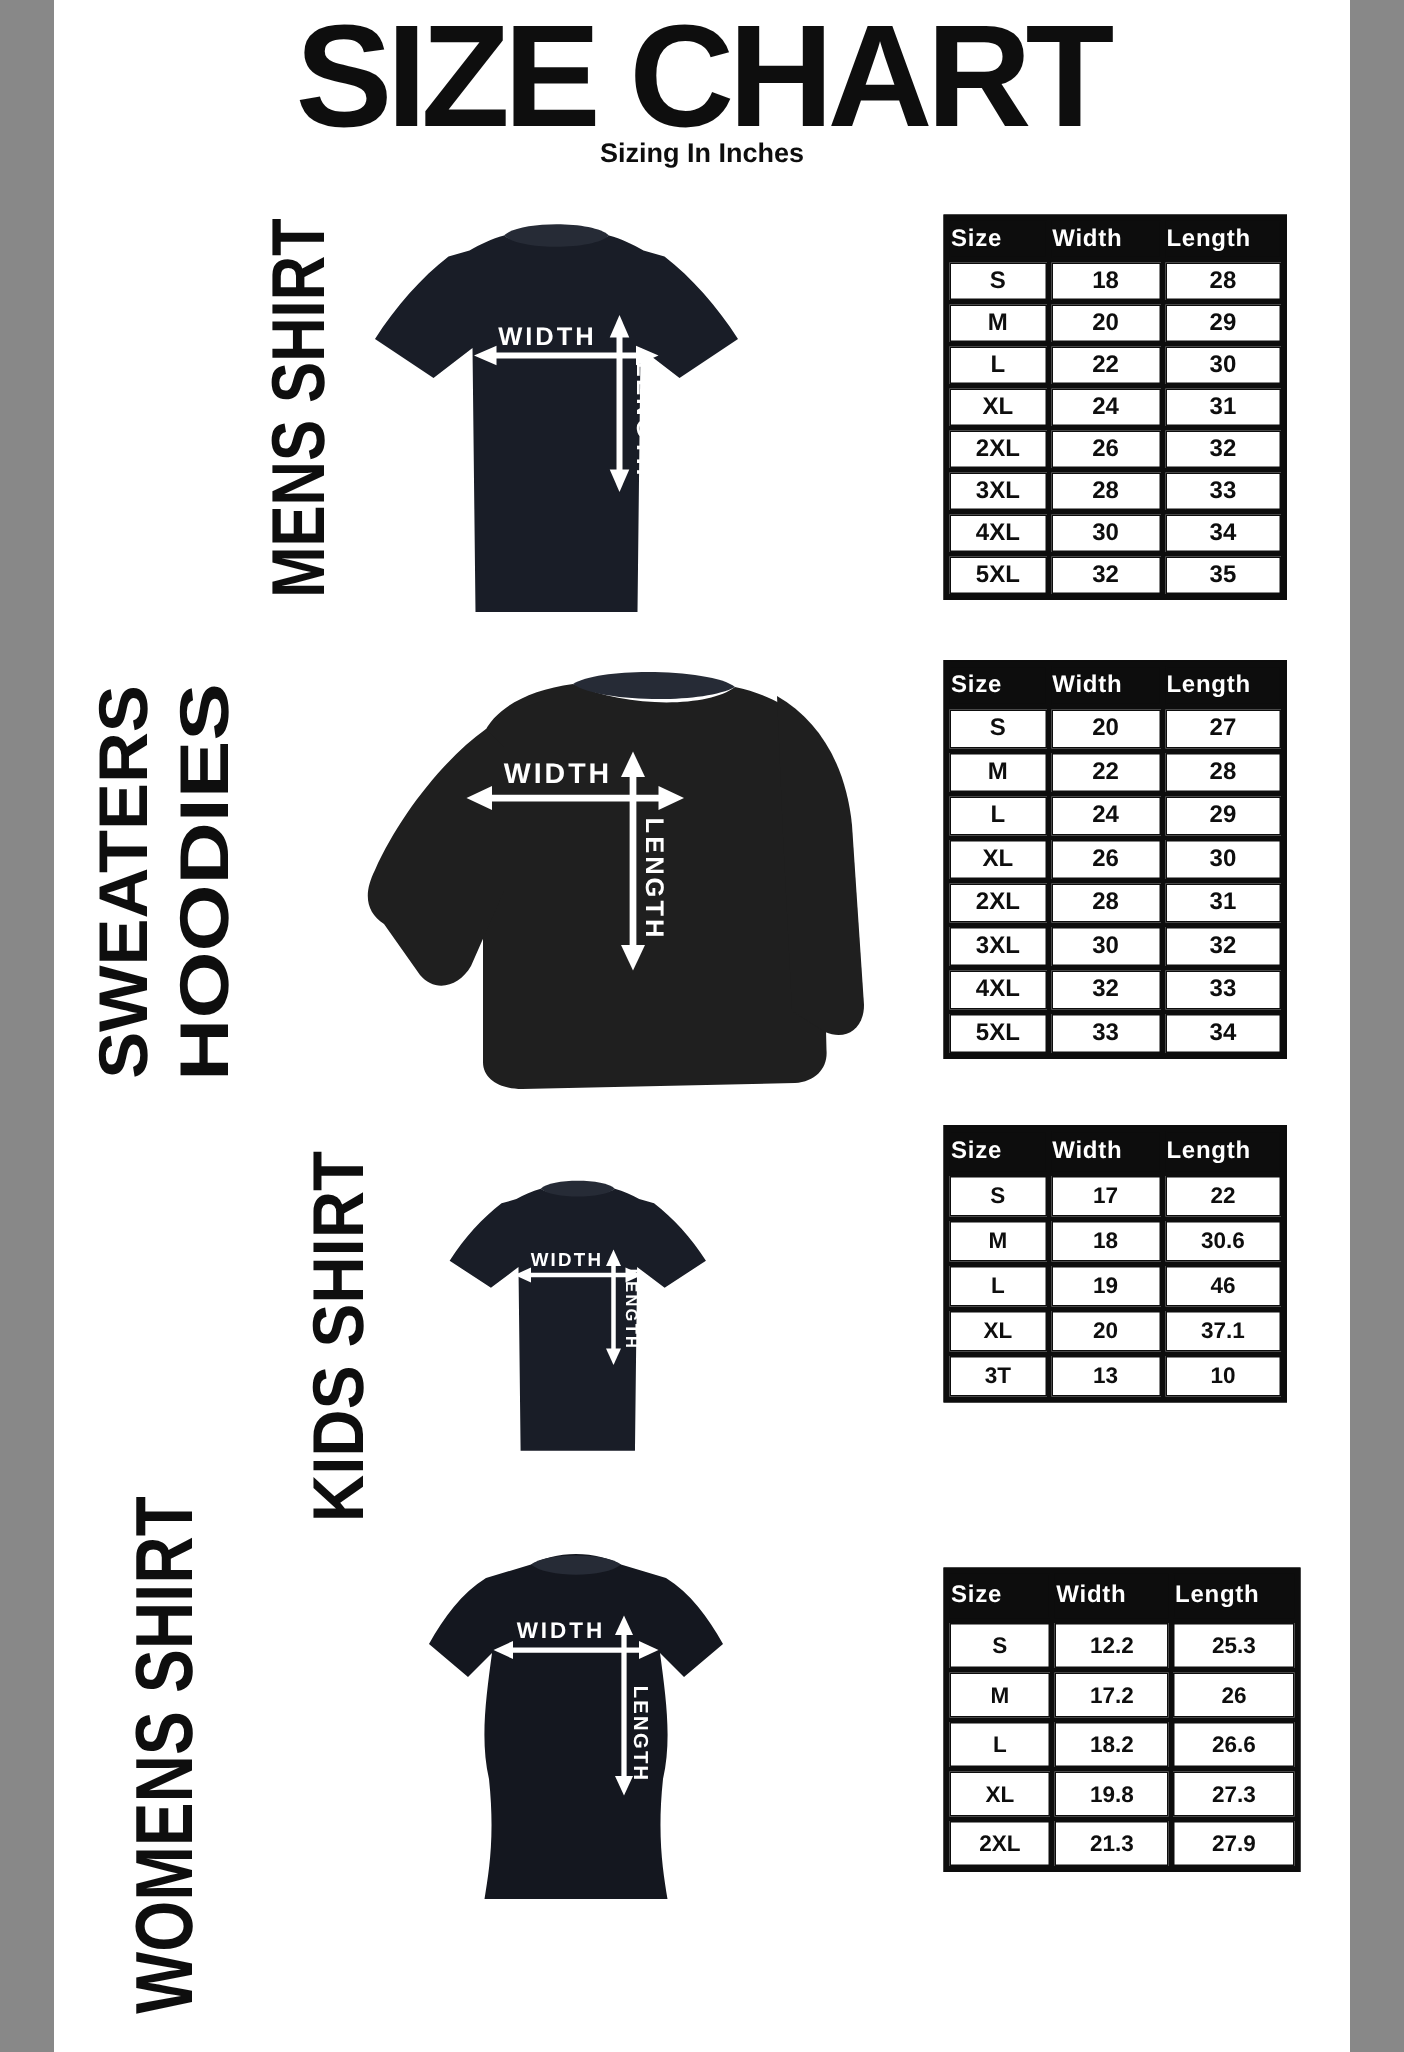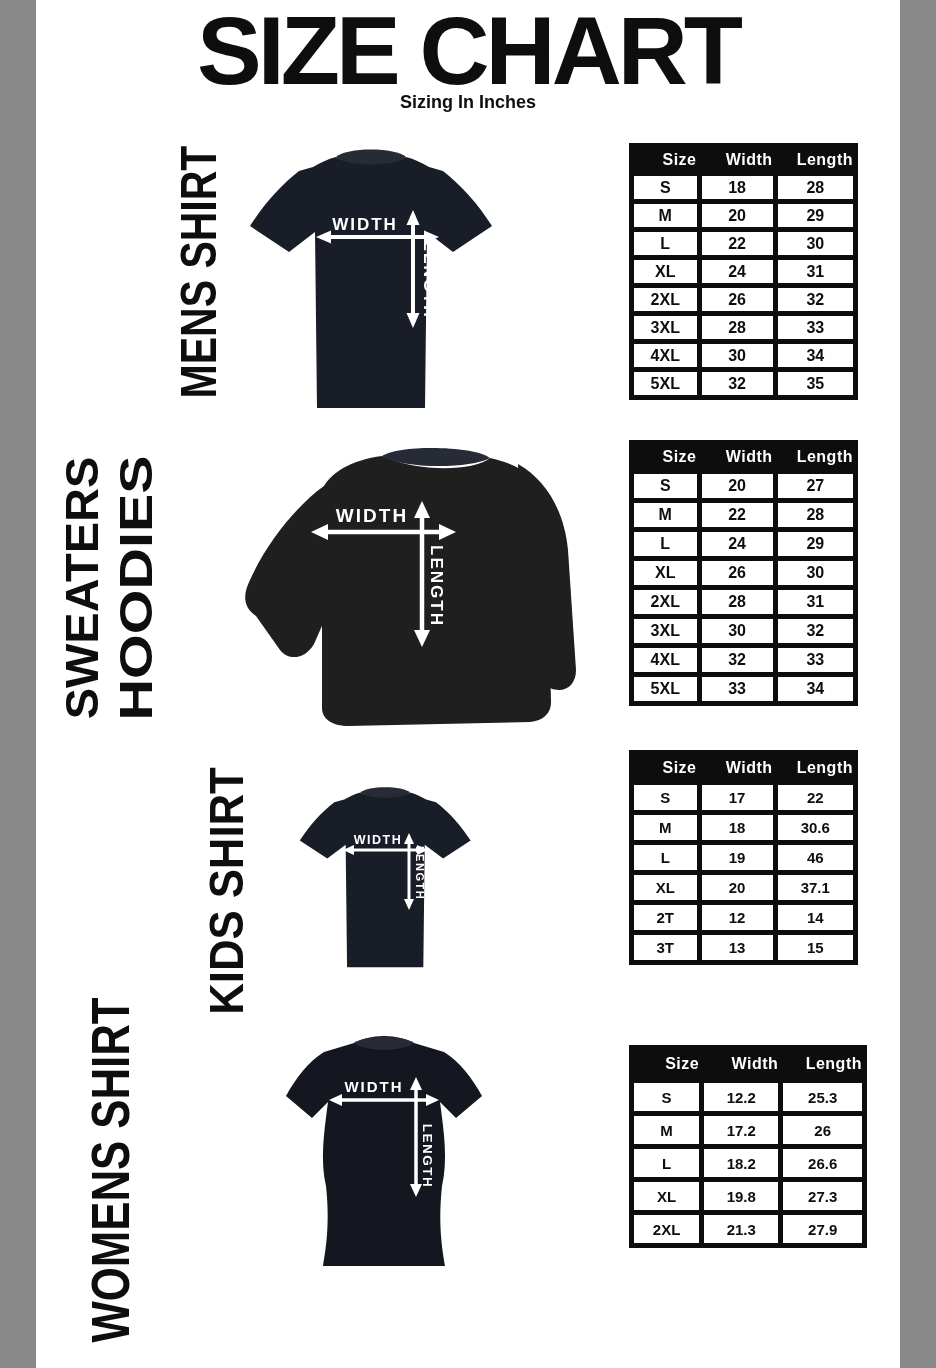--- a/index.html
+++ b/index.html
@@ -40,21 +40,21 @@
   .arrow-head{fill:var(--arrow,#fff); stroke:none;}
   .svg-label{fill:var(--arrow,#fff); font-weight:bold; font-family:"Liberation Sans","DejaVu Sans",sans-serif;}
   
   .stable{
     position:absolute; border-collapse:separate; border-spacing:3px;
     background:var(--table-frame,#0d0d0d); border:1px solid var(--table-frame,#0d0d0d);
     table-layout:fixed;
   }
   .stable th{
     background:var(--table-frame,#0d0d0d); color:var(--header-text,#fff);
-    font-size:16px; font-weight:bold; letter-spacing:0.5px; text-align:right;
+    font-size:16px; font-weight:bold; letter-spacing:0.5px; text-align:left;
     border:1px solid var(--table-frame,#0d0d0d); padding:0;
   }
   .stable td{
     background:var(--cell-bg,#fff); color:var(--ink,#0e0e0e);
     font-size:16px; font-weight:bold; text-align:center; vertical-align:middle;
     border:1px solid var(--table-frame,#0d0d0d); padding:0;
   }
   .stable col.c-size{width:30%;} .stable col.c-width{width:34%;} .stable col.c-length{width:36%;}
   #table-mens    {left:593px; top:143px;  width:229px;}
   #table-sweaters{left:593px; top:440px;  width:229px;}
@@ -280,28 +280,23 @@
           <td>L</td>
           <td>19</td>
           <td>46</td>
         </tr>
         <tr>
           <td>XL</td>
           <td>20</td>
           <td>37.1</td>
         </tr>
         <tr>
-          <td>2T</td>
-          <td>12</td>
-          <td>14</td>
-        </tr>
-        <tr>
           <td>3T</td>
           <td>13</td>
-          <td>15</td>
+          <td>10</td>
         </tr>
       </tbody>
     </table>
 
   <div class="vlabel" id="lbl-womens">WOMENS SHIRT</div>
 
   <svg class="garment" id="svg-womens" width="232" height="246" viewBox="0 0 232 246">
     <path style="fill:var(--tee-womens,#14171f)" d="M116,8 C104,8 94,11 86,15 L56,24 C40,34 28,50 18,68 L44,90 L60,74 C56,104 52,132 58,158 C62,196 58,220 55,238 L177,238 C174,220 170,196 174,158 C180,132 176,104 172,74 L188,90 L214,68 C204,50 192,34 176,24 L146,15 C138,11 128,8 116,8 Z"></path>
     <path style="fill:var(--collar-shade,#262b36)" d="M86,15 C96,24 136,24 146,15 C136,7 96,7 86,15 Z"></path>
     <g>

